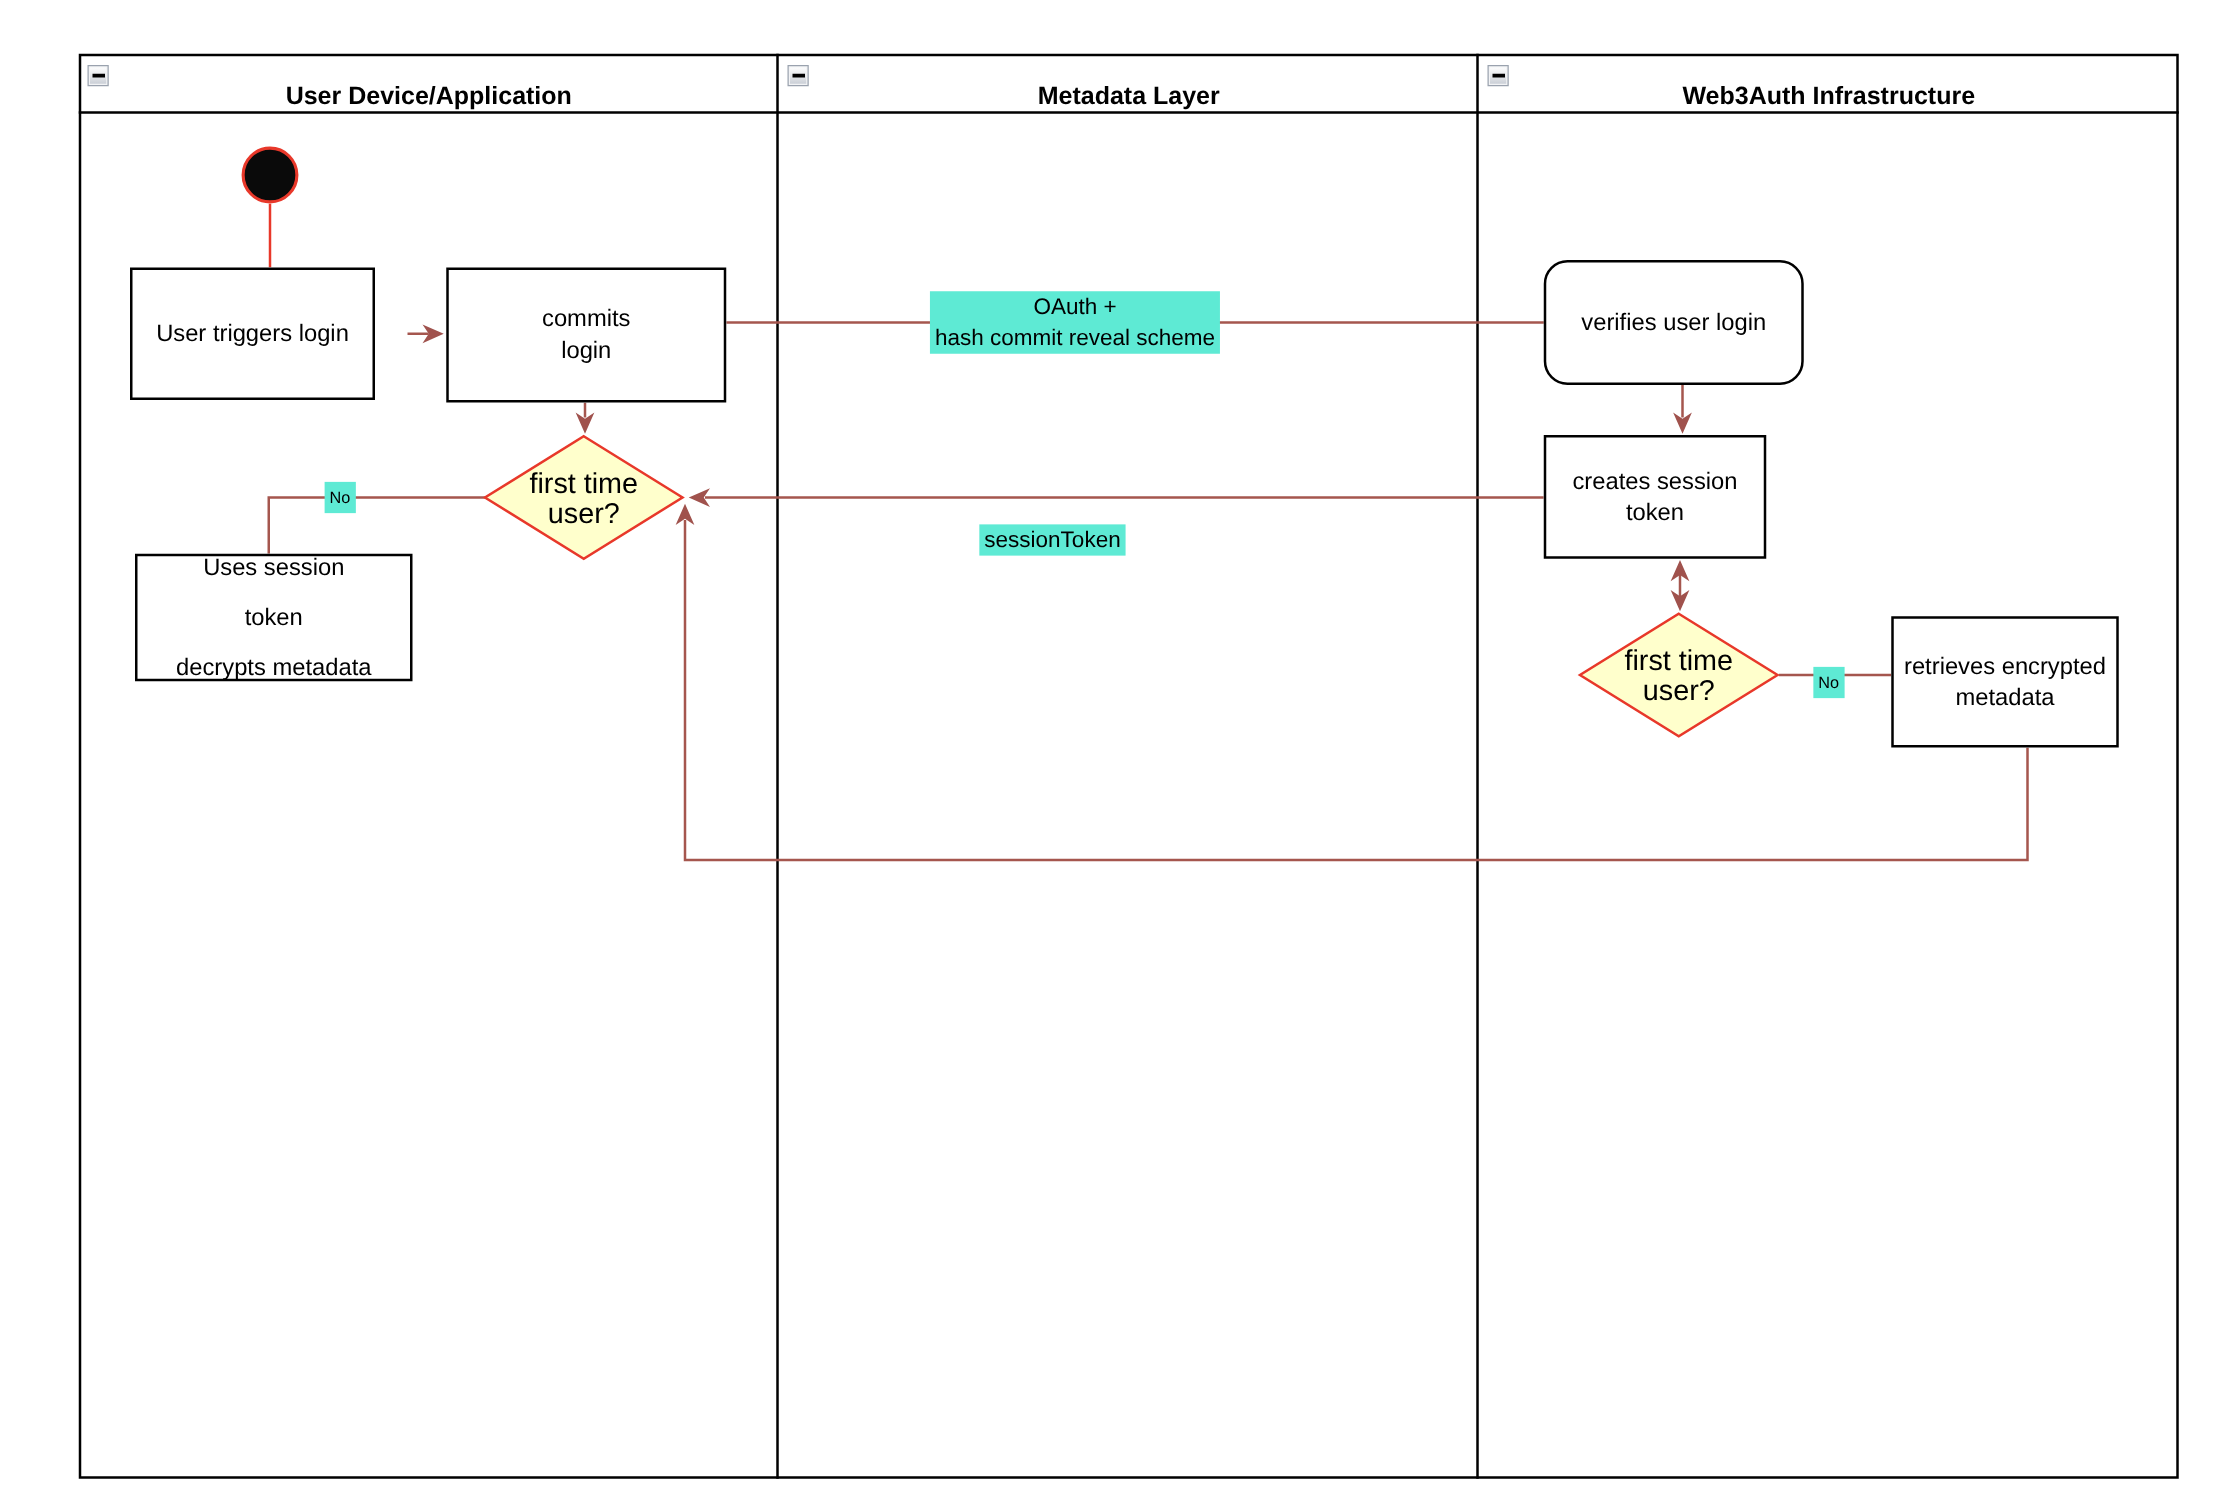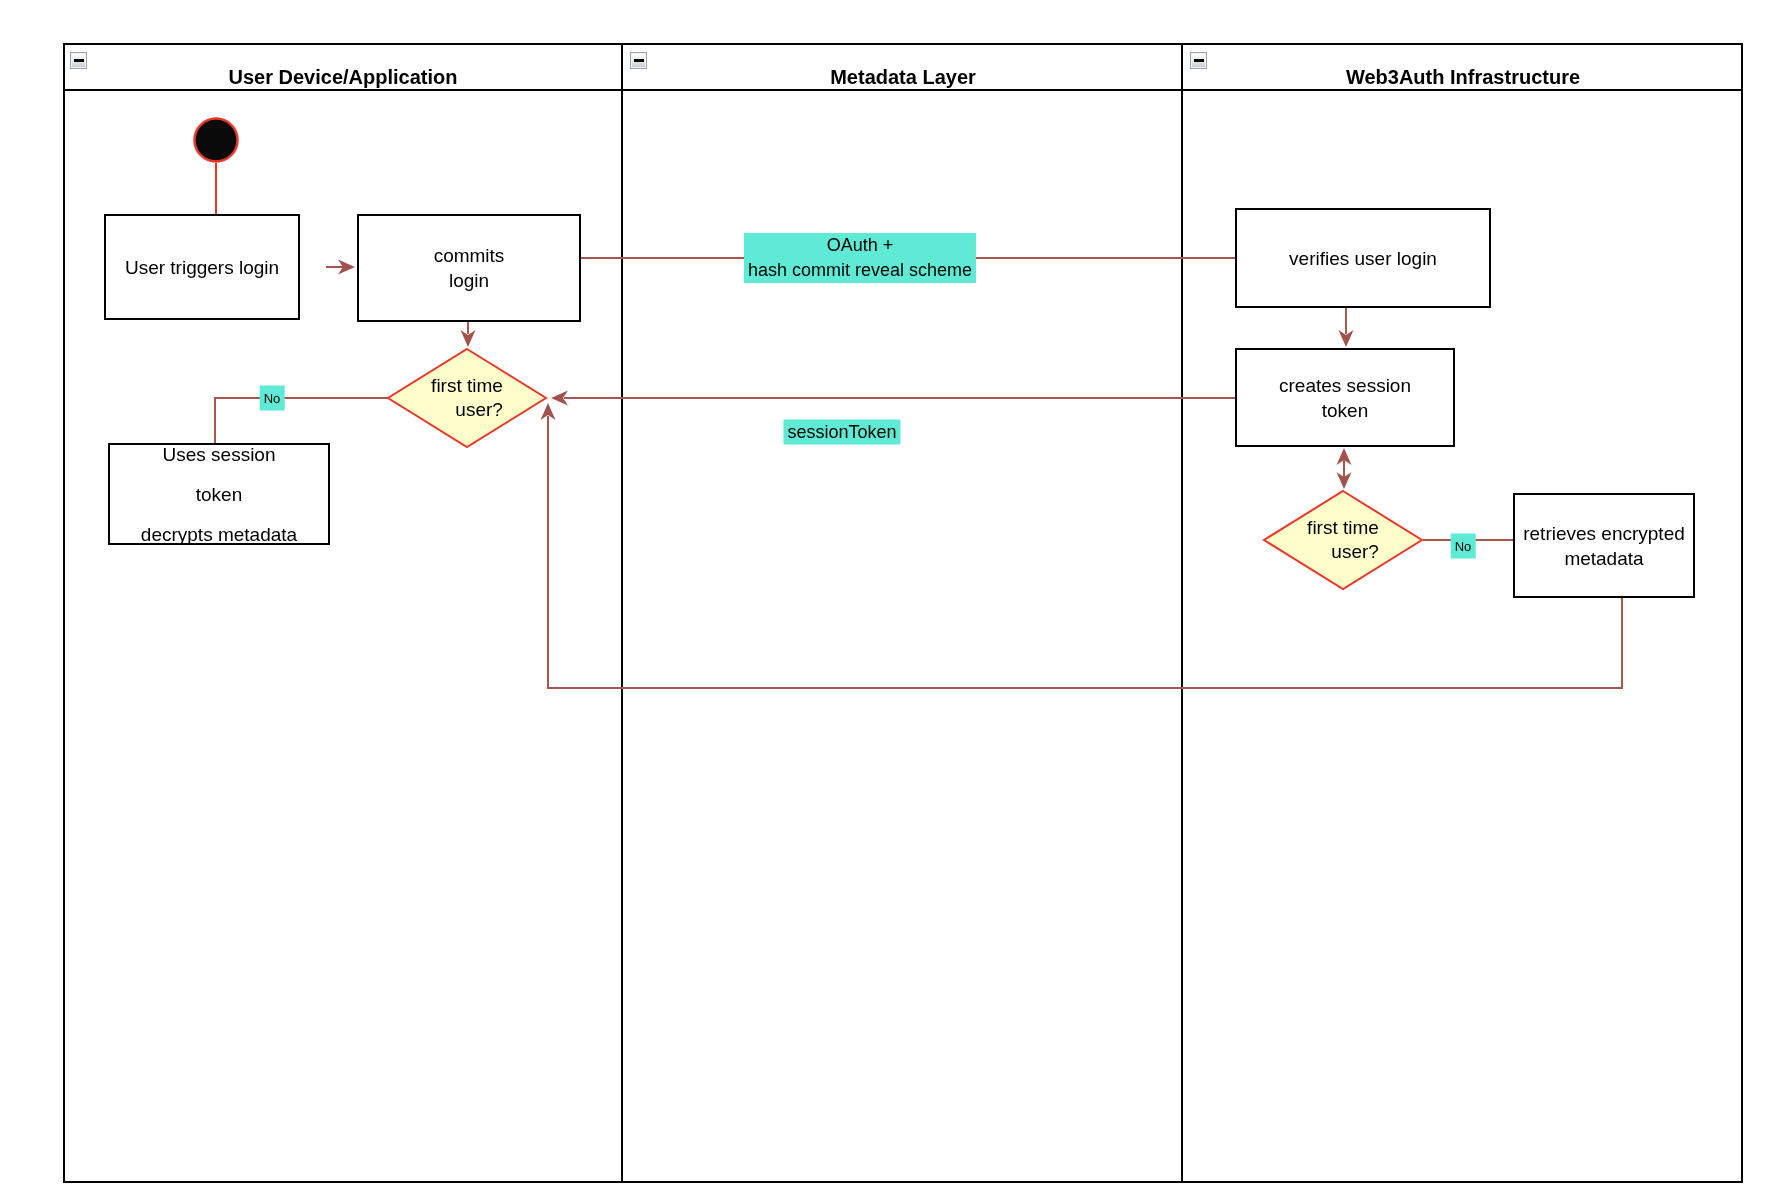--- a/index.html
+++ b/index.html
@@ -19,22 +19,22 @@
                 border:1px solid #9aa2ae;
                 background:linear-gradient(180deg,#ffffff 0%,#e9ebee 45%,#c6cbd3 100%);
                 box-shadow:inset 0 0 0 1px #f2f3f5;
                 display:flex;align-items:center;justify-content:center;cursor:pointer;}
   .minus{width:10px;height:3px;background:#000;}
 
   
   .node{position:absolute;box-sizing:border-box;border:2px solid #000;background:#fff;
         display:flex;flex-direction:column;align-items:center;justify-content:center;
         font-size:19px;line-height:25px;text-align:center;}
-  .dtext{position:absolute;transform:translate(-50%,-50%);text-align:right;
-         font-size:19px;line-height:24px;}
+  .dtext{position:absolute;transform:translate(-50%,-50%);text-align:center;
+         font-size:23px;line-height:24px;}
 
   
   .elabel{position:absolute;transform:translate(-50%,-50%);background:#5eead4;
           padding:0 4px;font-size:18px;line-height:25px;text-align:center;white-space:nowrap;}
   .elabel.small{font-size:13px;}
 
   svg.wires{position:absolute;inset:0;width:1780px;height:1202px;}
   svg .edge{fill:none;stroke-width:2px;}
   svg .startedge{fill:none;stroke-width:2px;}
   svg .diamond{stroke-width:2px;}
@@ -112,25 +112,25 @@
     <div>commits</div>
     <div>login</div>
   </div>
 
   <div class="node" style="left:108px;top:443px;width:222px;height:102px;gap:15px;">
     <div>Uses session</div>
     <div>token</div>
     <div>decrypts metadata</div>
   </div>
 
-  <div class="node" style="left:1235px;top:208px;width:256px;height:100px;">
+  <div class="node" style="left:1235px;top:208px;width:208px;height:100px;border-radius:19px;">
     <div>verifies user login</div>
   </div>
 
-  <div class="node" style="left:1235px;top:348px;width:220px;height:99px;">
+  <div class="node" style="left:1235px;top:348px;width:178px;height:99px;">
     <div>creates session</div>
     <div>token</div>
   </div>
 
   <div class="node" style="left:1513px;top:493px;width:182px;height:105px;">
     <div>retrieves encrypted</div>
     <div>metadata</div>
   </div>
 
   <div class="dtext" style="left:467px;top:398px;">

